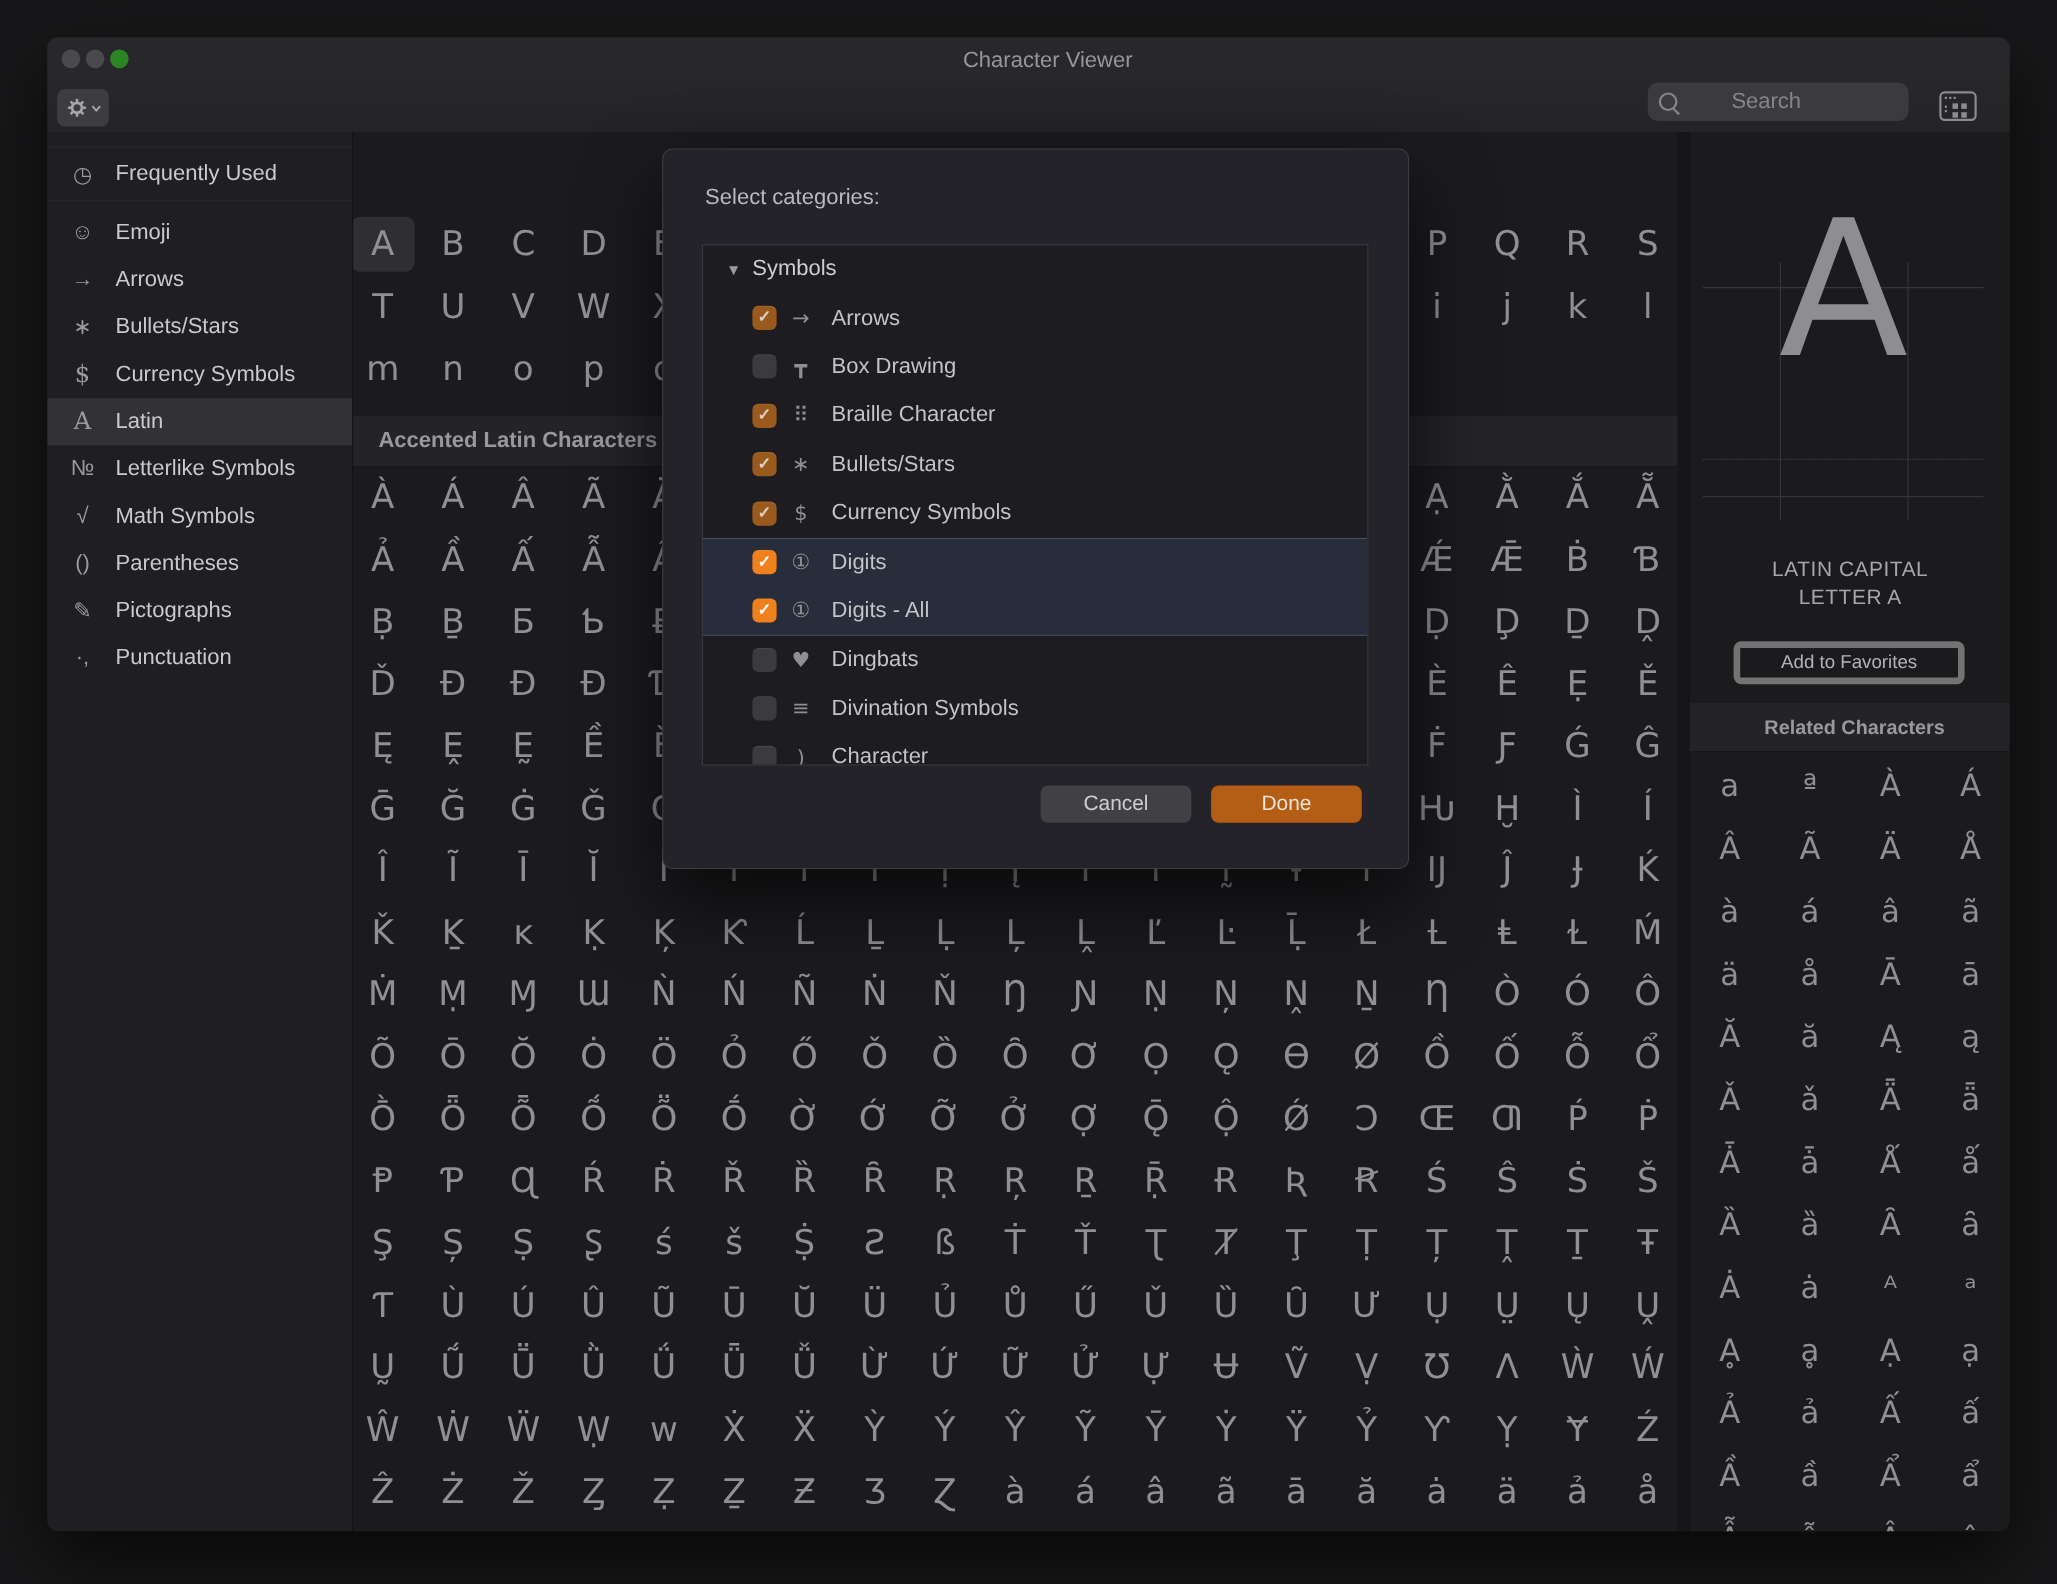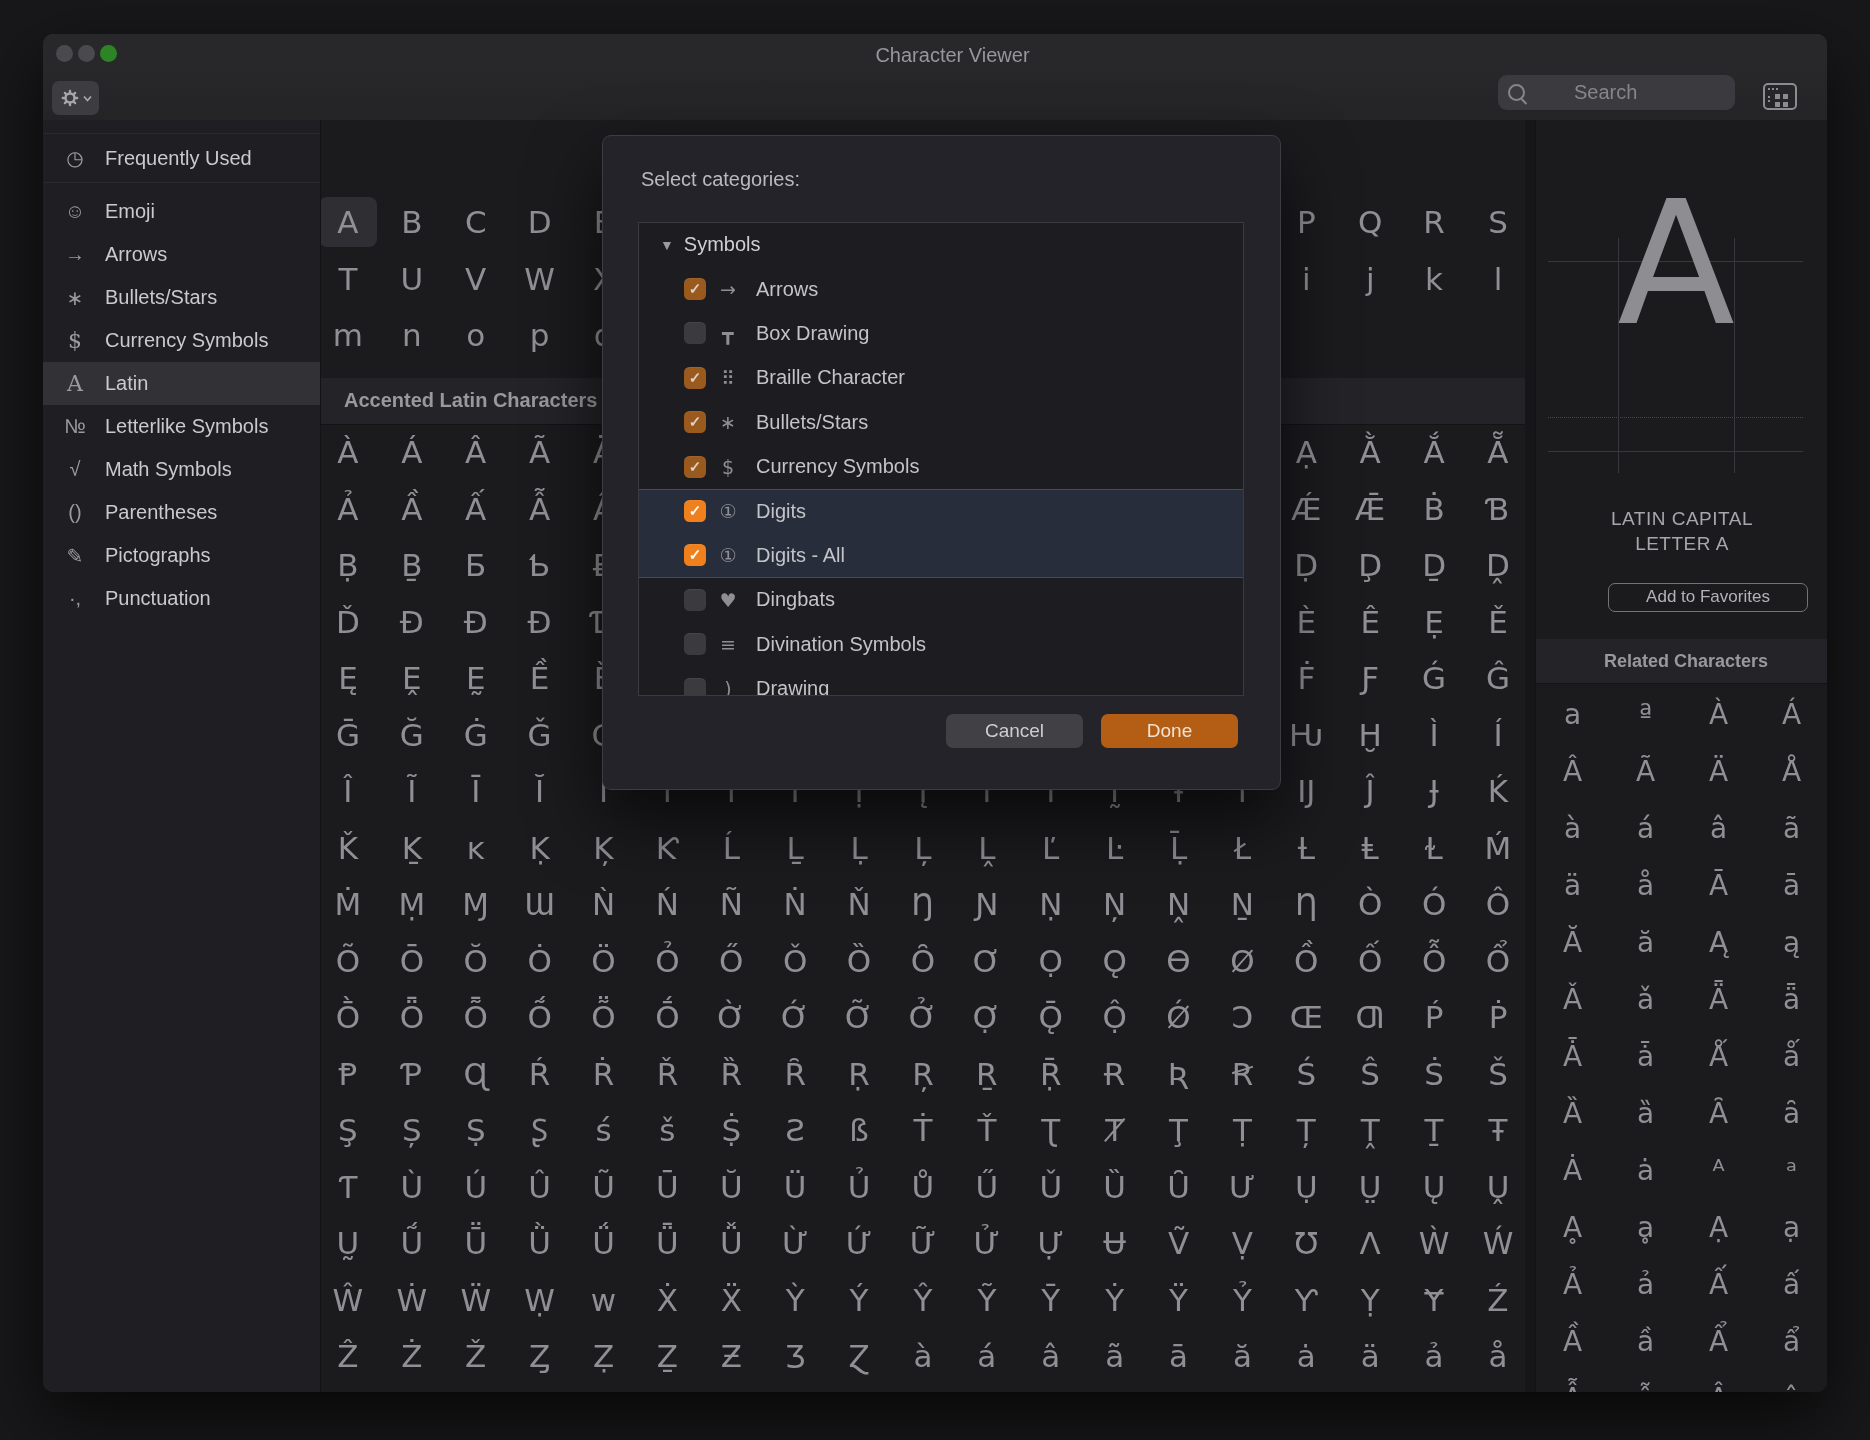--- a/index.html
+++ b/index.html
@@ -36,21 +36,21 @@
   #basic-grid{position:absolute;left:-4px;top:74px;width:1216px;}
   #accented-grid{position:absolute;left:-4px;top:304px;width:1216px;}
   .gutter{position:absolute;right:0;top:0;width:10px;bottom:0;background:#161619;}
   
   .panel{position:absolute;left:1492px;top:86px;right:0;bottom:0;background:#1b1b1e;border-left:1px solid #131315;z-index:3;}
   .guide-h{position:absolute;left:12px;width:255px;height:1px;background:#38383c;}
   .guide-v{position:absolute;width:1px;background:#38383c;}
   .guide-dot{position:absolute;left:12px;width:255px;border-top:1px dotted #46464c;}
   .big-glyph{position:absolute;left:0;top:58px;width:280px;text-align:center;font-size:172px;line-height:172px;color:#8d8d92;font-family:"DejaVu Sans",sans-serif;}
   .char-name{position:absolute;left:0;width:292px;text-align:center;color:#a6a6ac;font-size:19px;letter-spacing:.5px;}
-  .fav-btn{position:absolute;left:40px;top:463px;width:198px;height:27px;border:1px solid #737373;border-radius:7px;color:#b2b2b8;font-size:17px;text-align:center;line-height:26px;margin-left:32px;}
+  .fav-btn{position:absolute;left:40px;top:463px;width:198px;height:27px;border:6px solid #737373;border-radius:7px;color:#b2b2b8;font-size:17px;text-align:center;line-height:26px;}
   .related-band{position:absolute;left:0;top:519px;width:100%;height:45px;background:#242428;border-bottom:1px solid #131315;color:#98989e;font-size:18px;font-weight:bold;line-height:44px;padding-left:9px;box-sizing:border-box;text-align:center;}
   #related-grid{position:absolute;left:0;top:566px;width:292px;}
   #related-grid .crow{height:57px;}
   #related-grid .cell{width:73px;flex:0 0 73px;font-size:28px;line-height:57px;}
   
   .dialog{position:absolute;left:559px;top:101px;width:679px;height:655px;background:#232329;border:1px solid #3c3c42;border-radius:9px;box-sizing:border-box;box-shadow:0 30px 70px rgba(0,0,0,.65);z-index:10;}
   .dialog-title{position:absolute;left:38px;top:32px;font-size:20px;color:#b9b9be;}
   .dlist{position:absolute;left:35px;top:86px;width:606px;height:474px;background:#1c1c21;border:1px solid #3a3a40;box-sizing:border-box;overflow:hidden;}
   .dgroup{position:absolute;left:21px;top:10px;display:flex;align-items:center;color:#cfcfd3;font-size:20px;}
   .dgroup .tri{color:#9a9aa0;font-size:14px;margin-right:10px;}
@@ -739,20 +739,20 @@
             <span class="dlabel">Dingbats</span>
           </div>
           <div class="ditem" style="top: 399.2px;">
             <span class="cbx"></span>
             <span class="dicon">≡</span>
             <span class="dlabel">Divination Symbols</span>
           </div>
           <div class="ditem" style="top: 443.6px;">
             <span class="cbx"></span>
             <span class="dicon">)</span>
-            <span class="dlabel">Drawing</span>
+            <span class="dlabel">Character</span>
           </div>
         </div>
     </div>
     <div class="dlg-btn btn-cancel">Cancel</div>
     <div class="dlg-btn btn-done">Done</div>
   </div>
 </div>
 
 </body></html>

